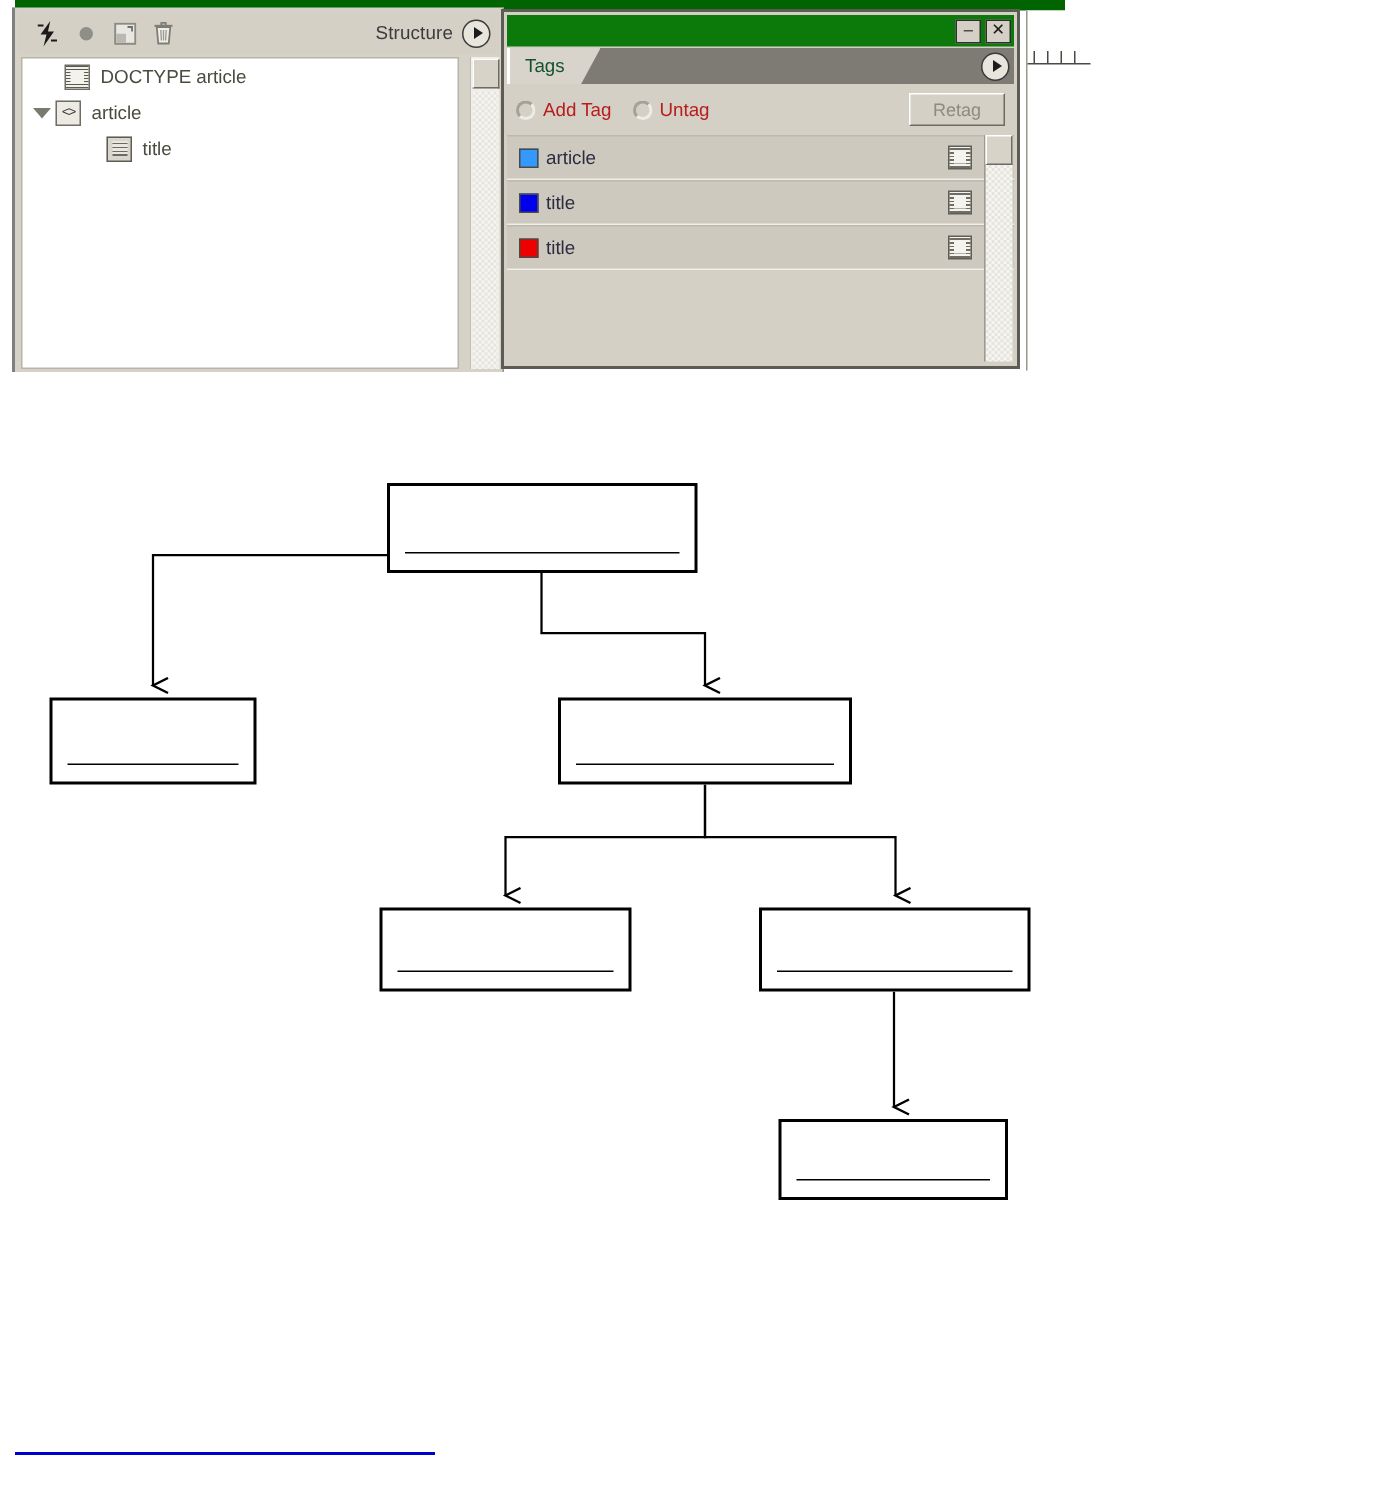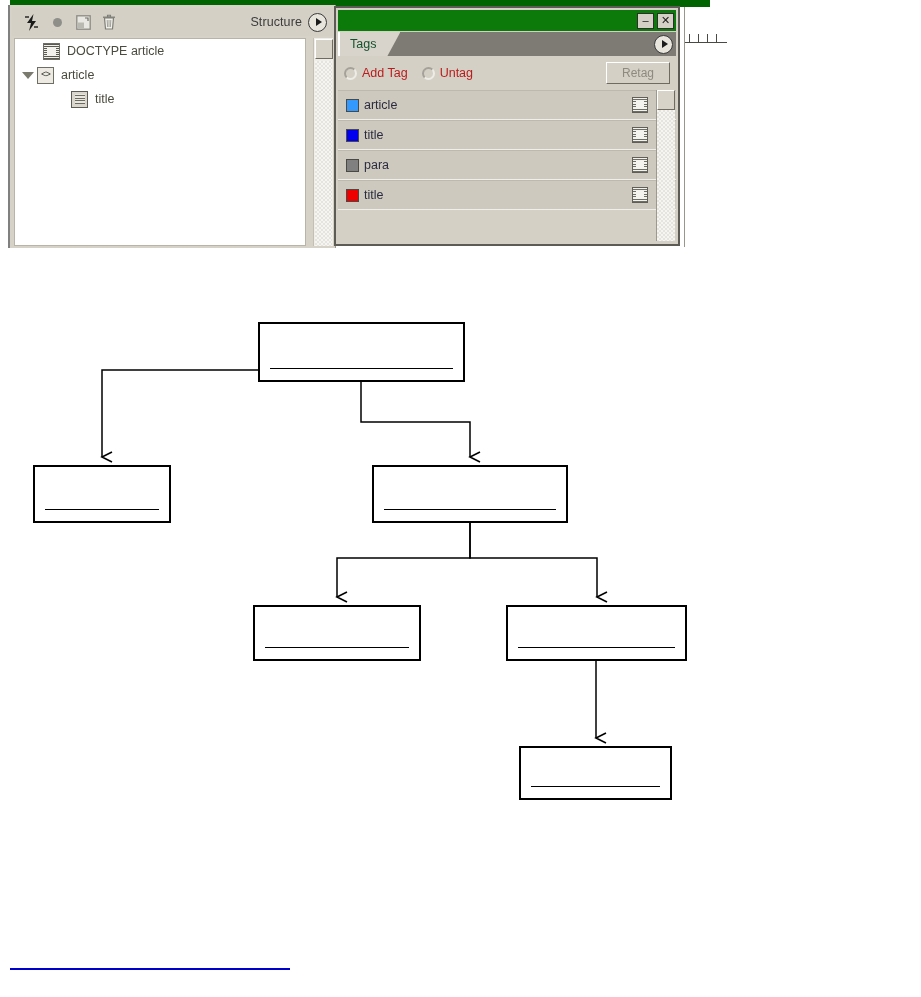--- a/index.html
+++ b/index.html
@@ -535,25 +535,20 @@
         <span class="tag-name">article</span>
         <span class="tag-marker-btn"></span>
       </div>
 
       <div class="tag-row">
         <span class="tag-swatch" style="background: rgb(0, 0, 238);"></span>
         <span class="tag-name">title</span>
         <span class="tag-marker-btn"></span>
       </div>
 
-      <div class="tag-row">
-        <span class="tag-swatch" style="background: rgb(128, 128, 128);"></span>
-        <span class="tag-name">para</span>
-        <span class="tag-marker-btn"></span>
-      </div>
 
 
       <div class="tag-row">
         <span class="tag-swatch" style="background: rgb(238, 0, 0);"></span>
         <span class="tag-name">title</span>
         <span class="tag-marker-btn"></span>
       </div>
     </div>
 
     <div id="tags-scrollbar">

